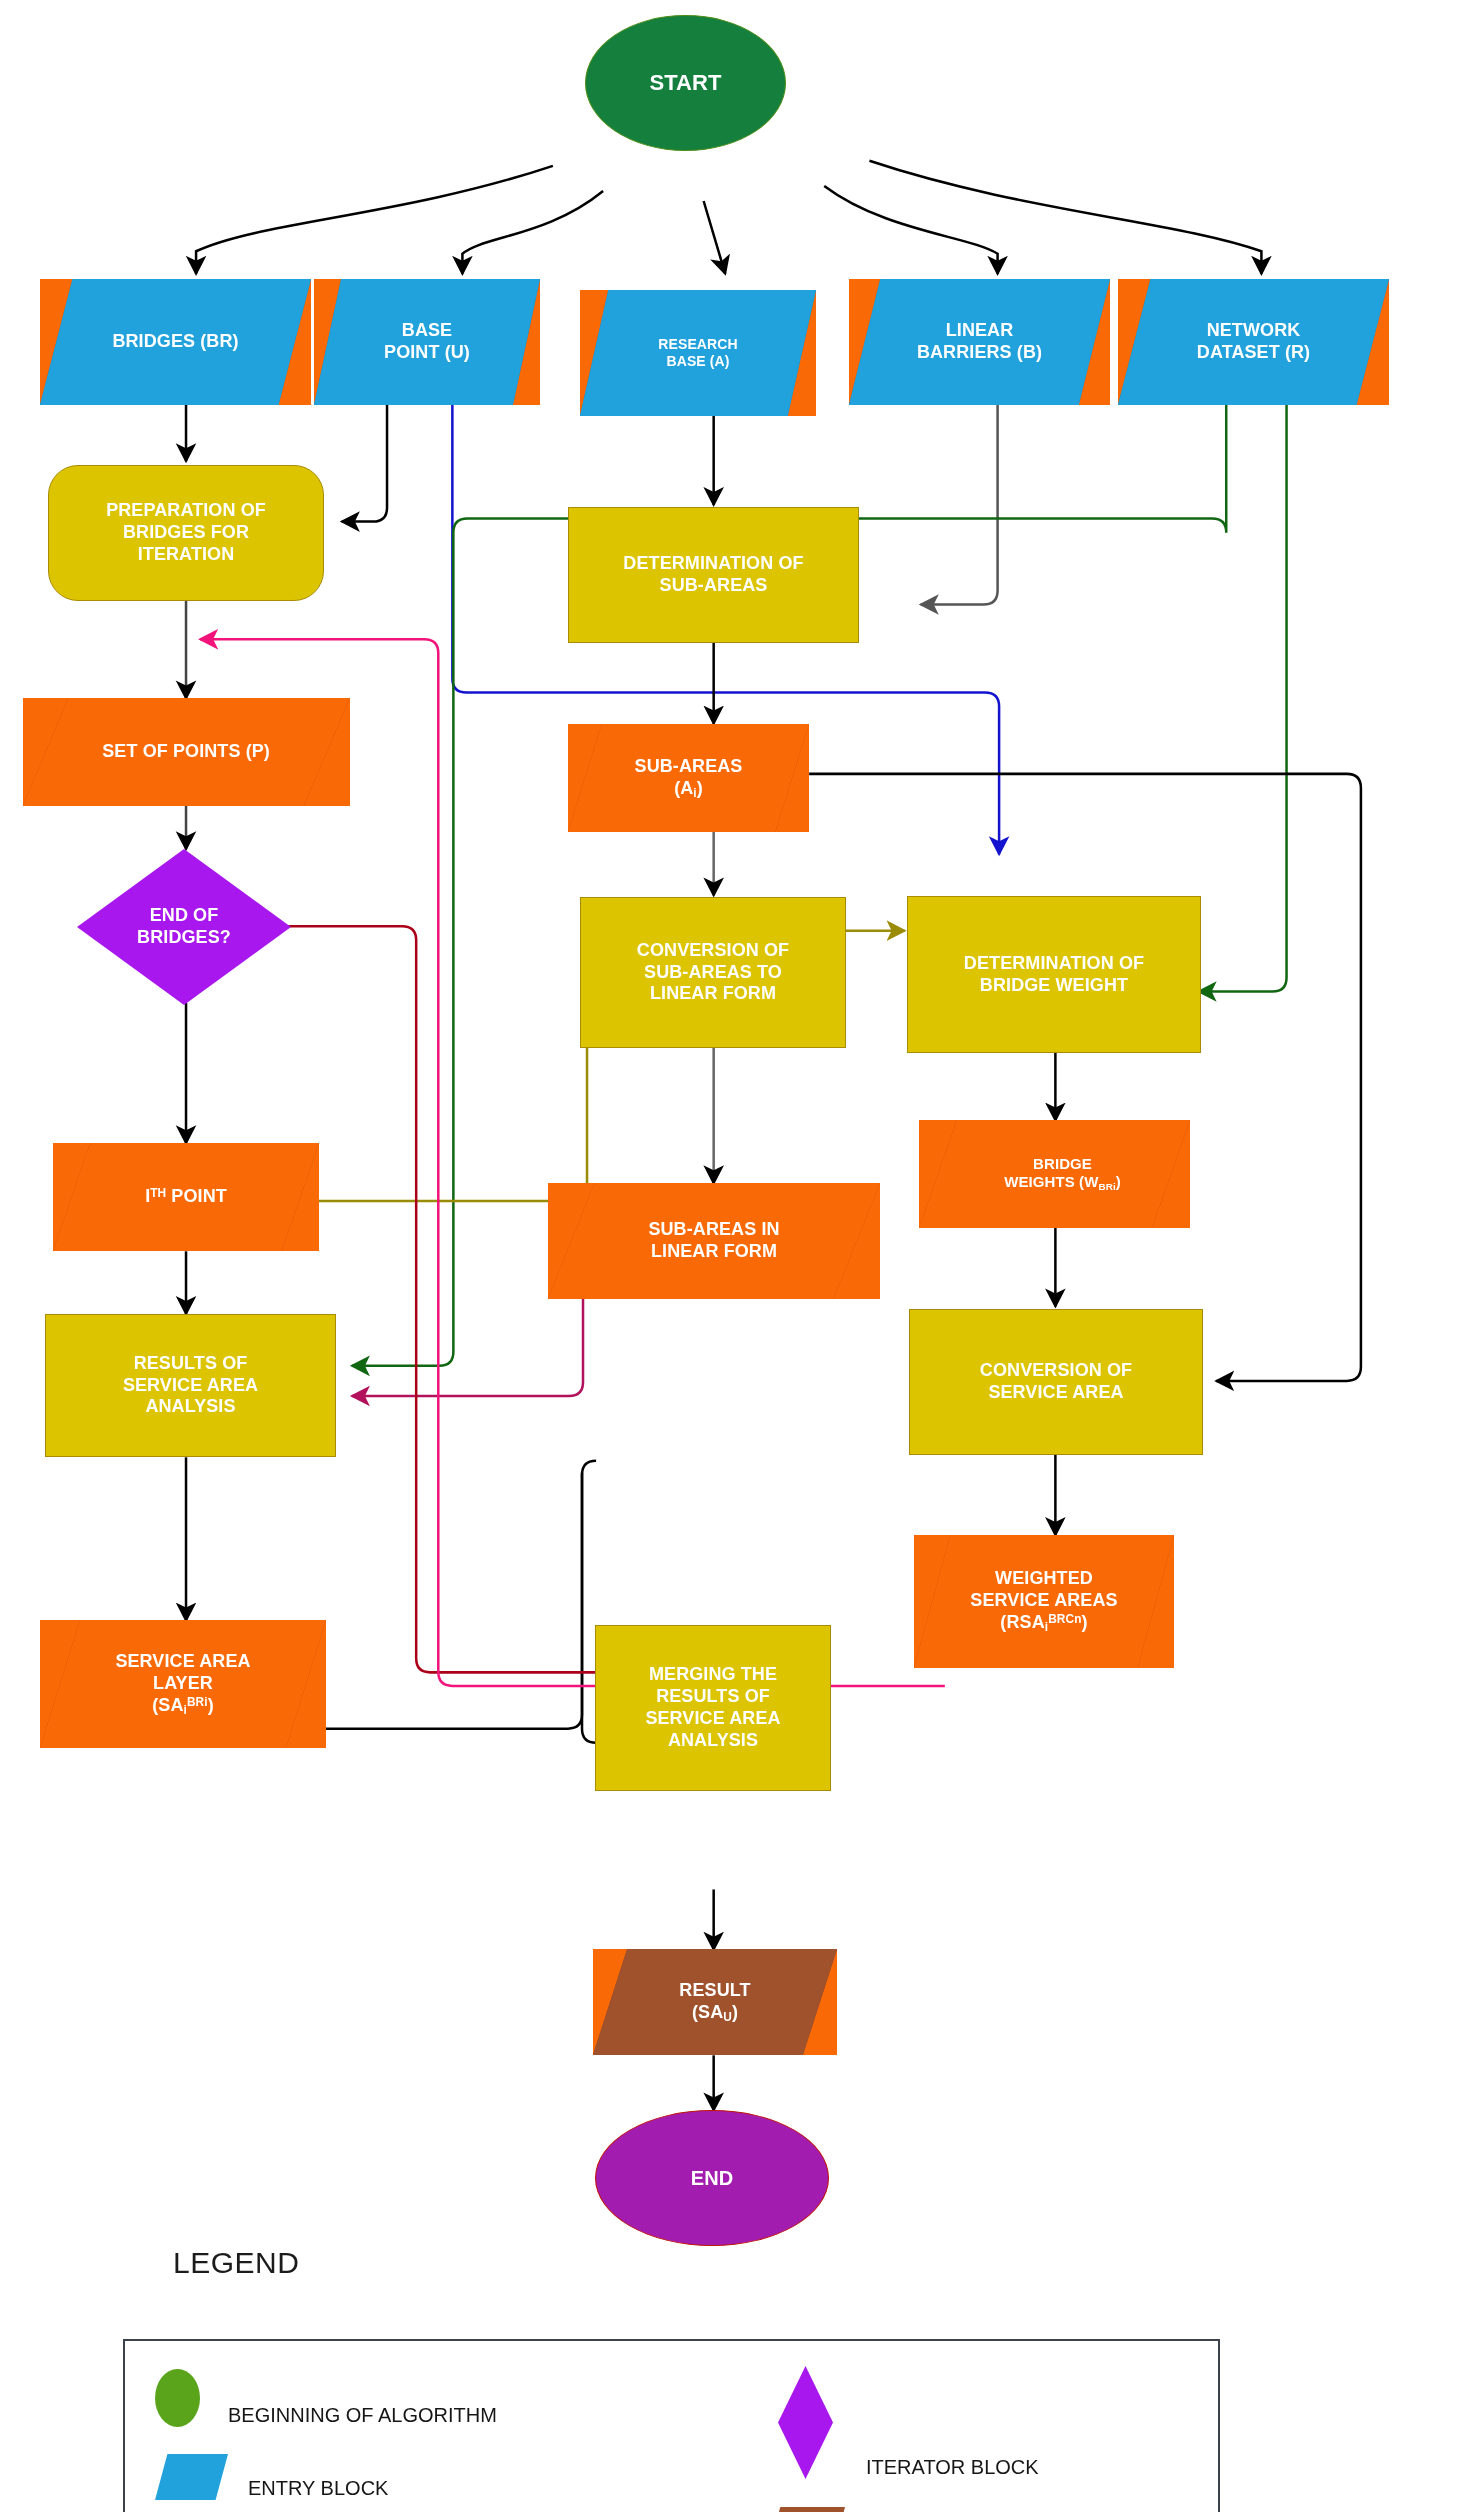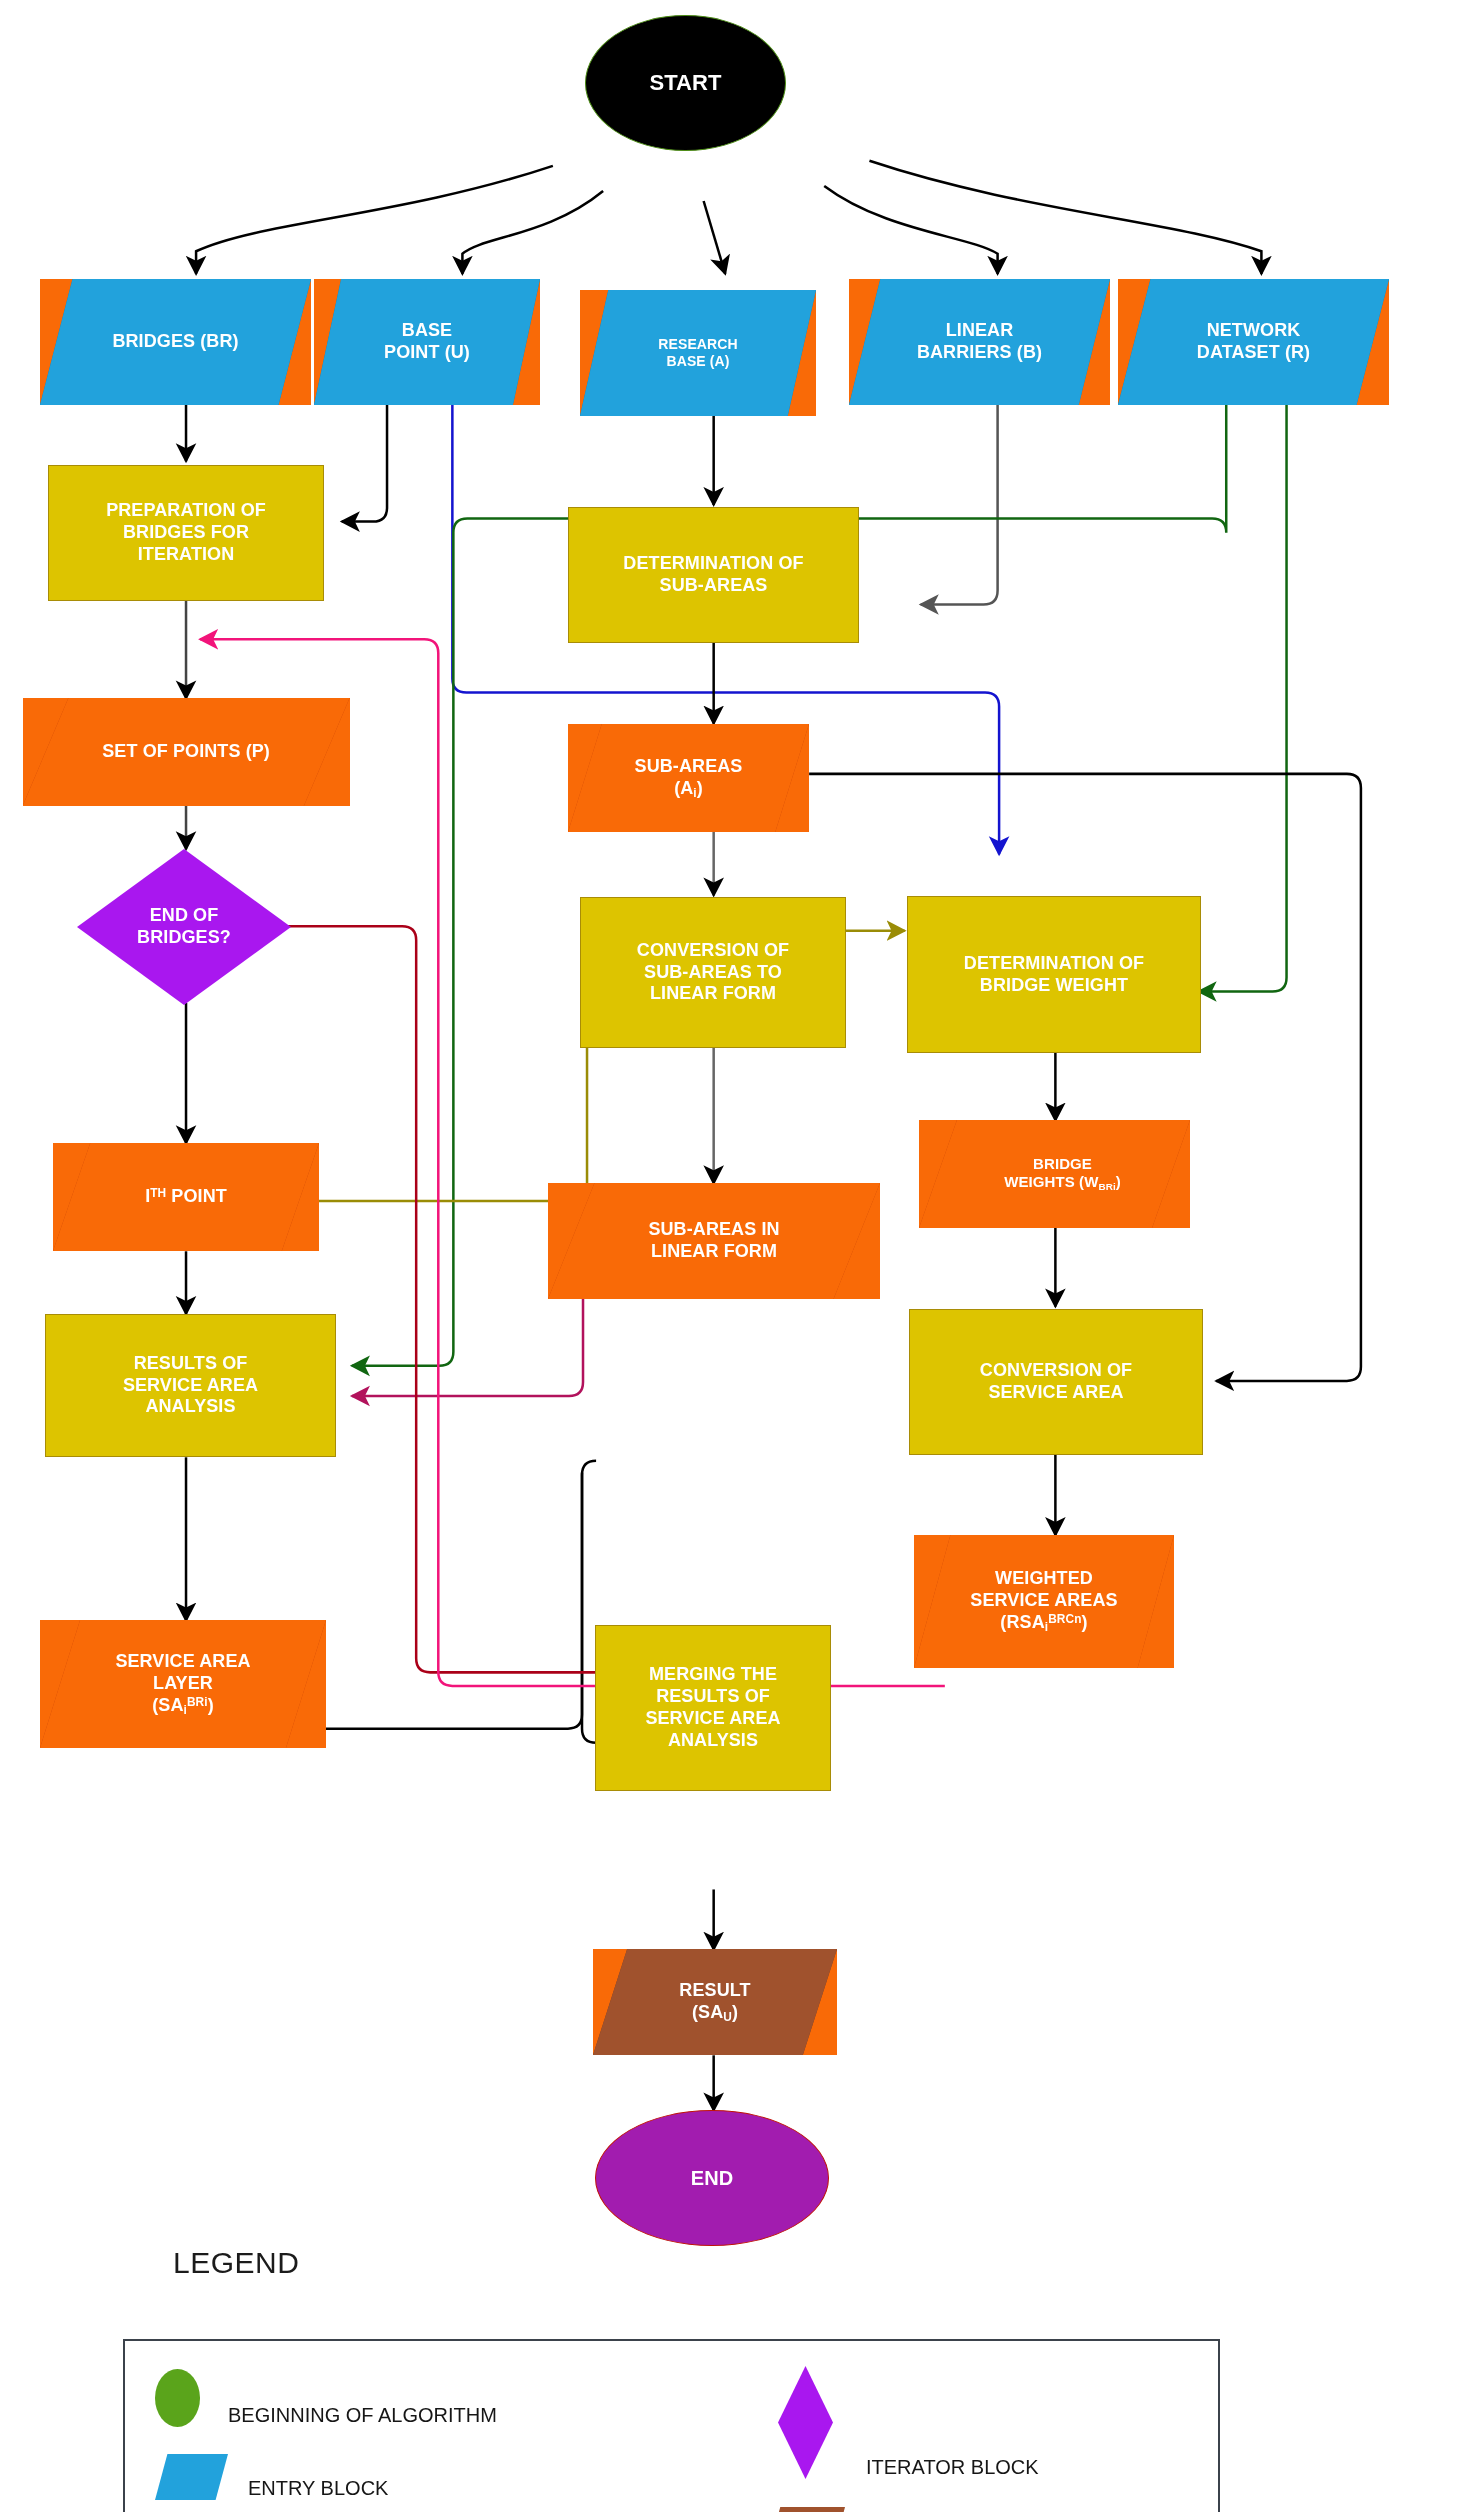--- a/index.html
+++ b/index.html
@@ -19,21 +19,21 @@
   .para .txt{position:relative;z-index:3;}
   .para-bg{position:absolute;inset:0;background:#f96a07;
            clip-path:polygon(14% 0,100% 0,86% 100%,0 100%);
            border:0;z-index:1;}
   .para-bd{position:absolute;inset:0;background:#c2400a;
            clip-path:polygon(14% 0,100% 0,86% 100%,0 100%);z-index:0;}
   .entry .para-bg{background:#22a2dc;clip-path:polygon(12% 0,100% 0,88% 100%,0 100%);}
   .entry .para-bd{background:#1576a8;clip-path:polygon(12% 0,100% 0,88% 100%,0 100%);}
   .exitp .para-bg{background:#a0522d;}
   .exitp .para-bd{background:#7a3c20;}
-  .ellipse{border-radius:50%;background:#000000;border:1px solid #4d8d16;}
+  .ellipse{border-radius:50%;background:#15803d;border:1px solid #4d8d16;}
   .ellipse.endc{background:#a21caf;border-color:#c01208;}
   .diamond{background:transparent;border:0;}
   .diamond .dia-bg{position:absolute;inset:0;background:#a917ef;
         clip-path:polygon(50% 0,100% 50%,50% 100%,0 50%);}
   .diamond .txt{position:relative;z-index:2;}
   
   #legend-title{position:absolute;font-size:30px;color:#1b1b1b;font-weight:400;
                 letter-spacing:0.5px;font-family:"Liberation Sans",sans-serif;}
   #legend-box{position:absolute;border:2px solid #3b424b;background:#fff;}
   .lg-row{position:absolute;display:flex;align-items:flex-end;}
@@ -178,21 +178,21 @@
 
   <div class="node entry para" style="left:849px;top:279px;width:261px;height:126px;font-size:18px;">
     <div class="para-bd"></div>
     <div class="para-bg"></div>
     <span class="txt">
       <span>LINEAR</span><br>
       <span>BARRIERS (B)</span>
     </span>
   </div>
 
-  <div class="node rect" style="left:48px;top:465px;width:276px;height:136px;font-size:18px;">
+  <div class="node rect" style="left:48px;top:465px;width:276px;height:136px;font-size:18px;border-radius:30px;">
     <span class="txt">
       <span>PREPARATION OF</span><br>
       <span>BRIDGES FOR</span><br>
       <span>ITERATION</span>
     </span>
   </div>
 
   <div class="node rect" style="left:568px;top:507px;width:291px;height:136px;font-size:18px;">
     <span class="txt">
       <span>DETERMINATION OF</span><br>

